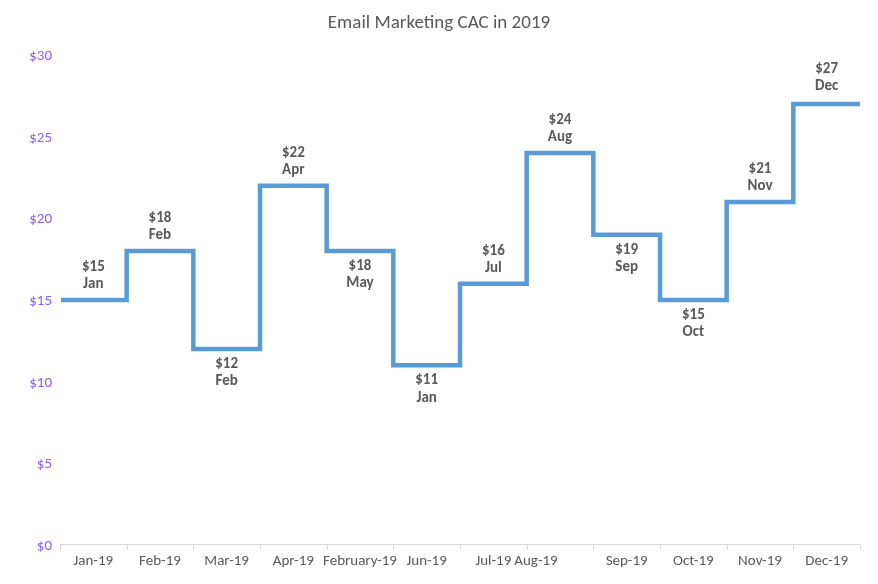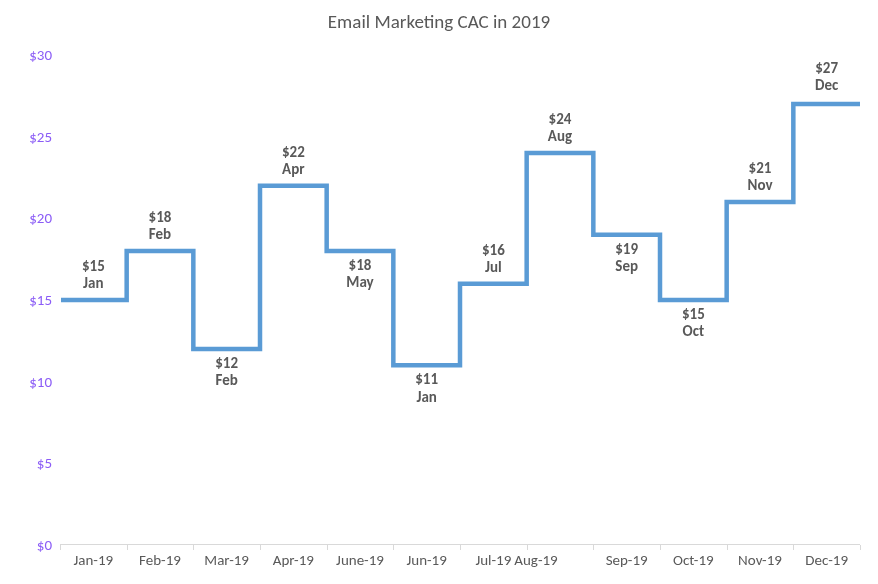--- a/index.html
+++ b/index.html
@@ -119,21 +119,21 @@
       <div class="x-tick-mark" style="left: 466.667px;"></div>
       <div class="x-tick-mark" style="left: 533.333px;"></div>
       <div class="x-tick-mark" style="left: 600px;"></div>
       <div class="x-tick-mark" style="left: 666.667px;"></div>
       <div class="x-tick-mark" style="left: 733.333px;"></div>
       <div class="x-tick-mark" style="left: 800px;"></div>
       <div class="x-tick-label" style="left: 33.3333px;">Jan-19</div>
       <div class="x-tick-label" style="left: 100px;">Feb-19</div>
       <div class="x-tick-label" style="left: 166.667px;">Mar-19</div>
       <div class="x-tick-label" style="left: 233.333px;">Apr-19</div>
-      <div class="x-tick-label" style="left: 300px;">June-19</div>
+      <div class="x-tick-label" style="left: 300px;">February-19</div>
       <div class="x-tick-label" style="left: 366.667px;">Jun-19</div>
       <div class="x-tick-label" style="left: 433.333px;">Jul-19</div>
       <div class="x-tick-label" style="left: 476px;">Aug-19</div>
       <div class="x-tick-label" style="left: 566.667px;">Sep-19</div>
       <div class="x-tick-label" style="left: 633.333px;">Oct-19</div>
       <div class="x-tick-label" style="left: 700px;">Nov-19</div>
       <div class="x-tick-label" style="left: 766.667px;">Dec-19</div>
       <div class="data-label" style="left: 33.3333px; top: 203px;">
         <div>$15</div>
         <div>Jan</div>

